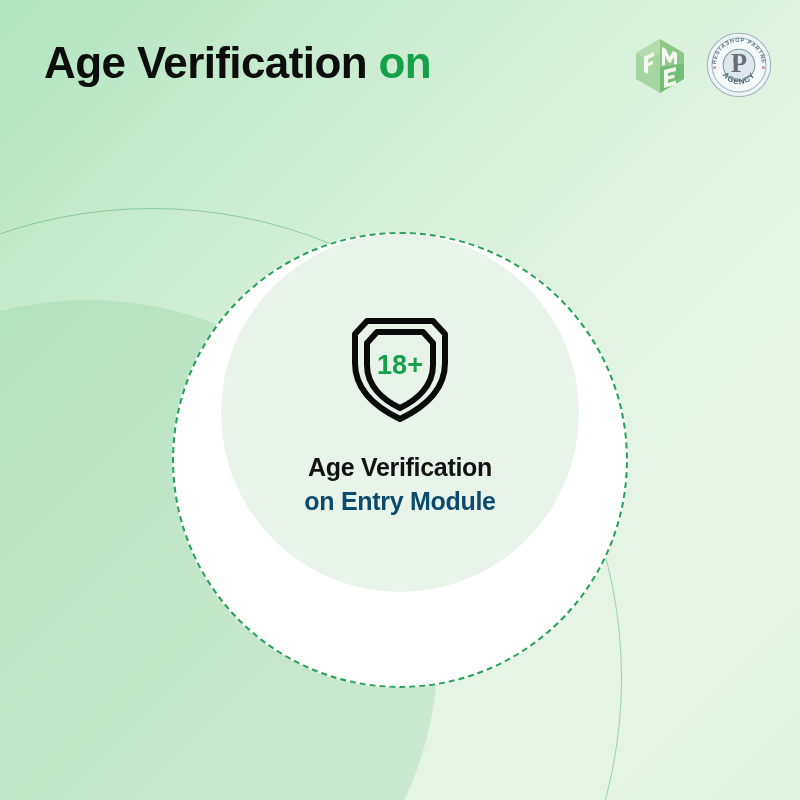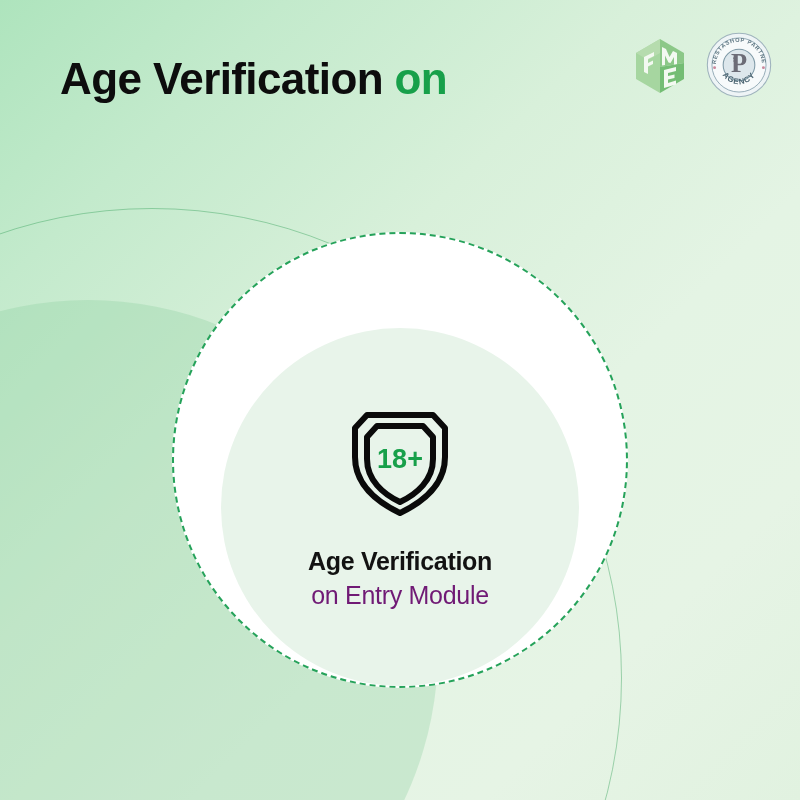--- a/index.html
+++ b/index.html
@@ -56,21 +56,21 @@
   .header {
     position: absolute;
     left: 44px;
     top: 36px;
     right: 28px;
     display: flex;
     align-items: flex-start;
     justify-content: space-between;
   }
   .headline {
-    margin: 16px;
+    margin: 0;
     font-size: 44px;
     line-height: 1.22;
     font-weight: 700;
     letter-spacing: -0.6px;
     color: #0d0d0d;
     max-width: 470px;
   }
   .headline .accent {
     color: #17a04a;
   }
@@ -91,21 +91,21 @@
     position: absolute;
     left: 172px;
     top: 232px;
     width: 456px;
     height: 456px;
     border-radius: 50%;
     border: 2px dashed #25a25a;
     box-sizing: border-box;
     background: #ffffff;
     display: flex;
-    align-items: flex-end;
+    align-items: flex-start;
     justify-content: center;
   }
   .emblem-inner {
     width: 358px;
     height: 358px;
     border-radius: 50%;
     background: #e8f4ea;
     display: flex;
     flex-direction: column;
     align-items: center;
@@ -122,22 +122,22 @@
     display: block;
     font-size: 25px;
     font-weight: 700;
     color: #121212;
     letter-spacing: -0.3px;
     line-height: 1.35;
   }
   .caption-line2 {
     display: block;
     font-size: 25px;
-    font-weight: 400;
-    color: #701a75;
+    font-weight: 700;
+    color: #0c4a6e;
     letter-spacing: -0.3px;
     line-height: 1.35;
   }
 </style>
 </head>
 <body>
 
 <div class="banner">
 
   <div class="deco-layer">

